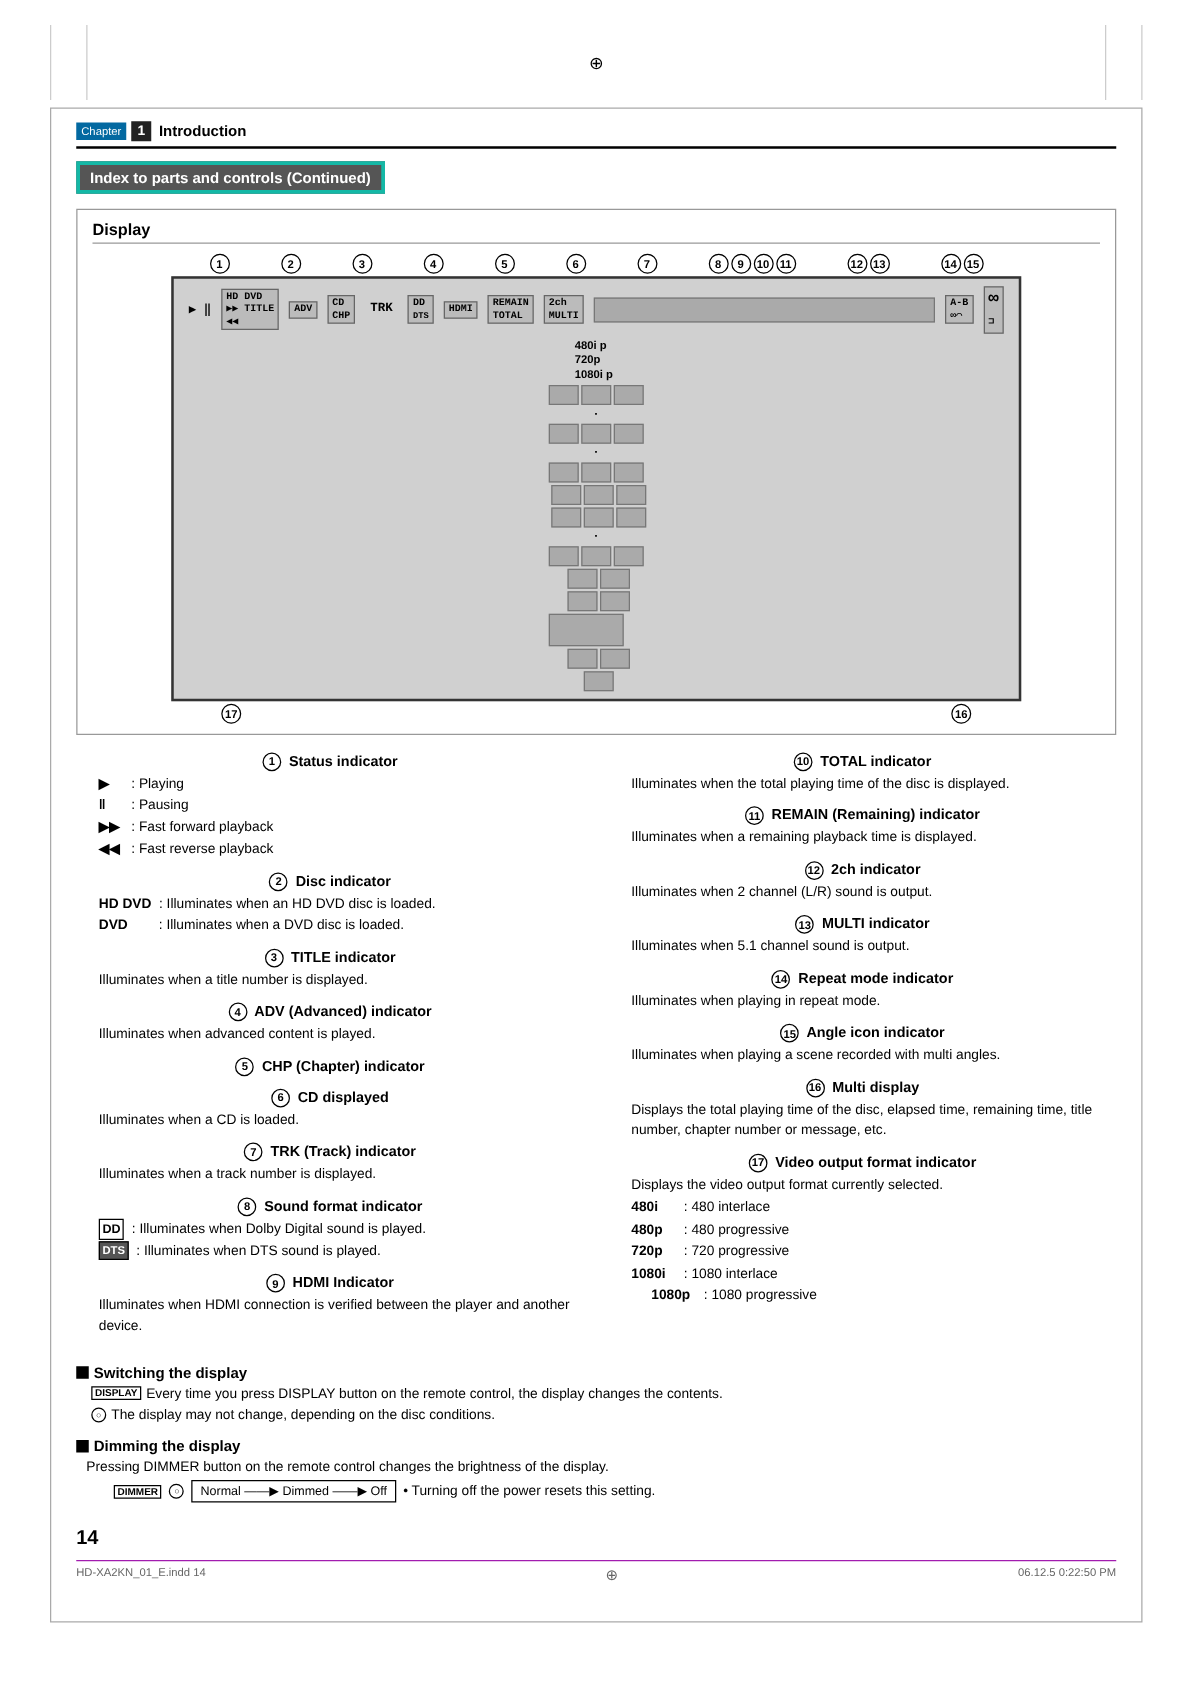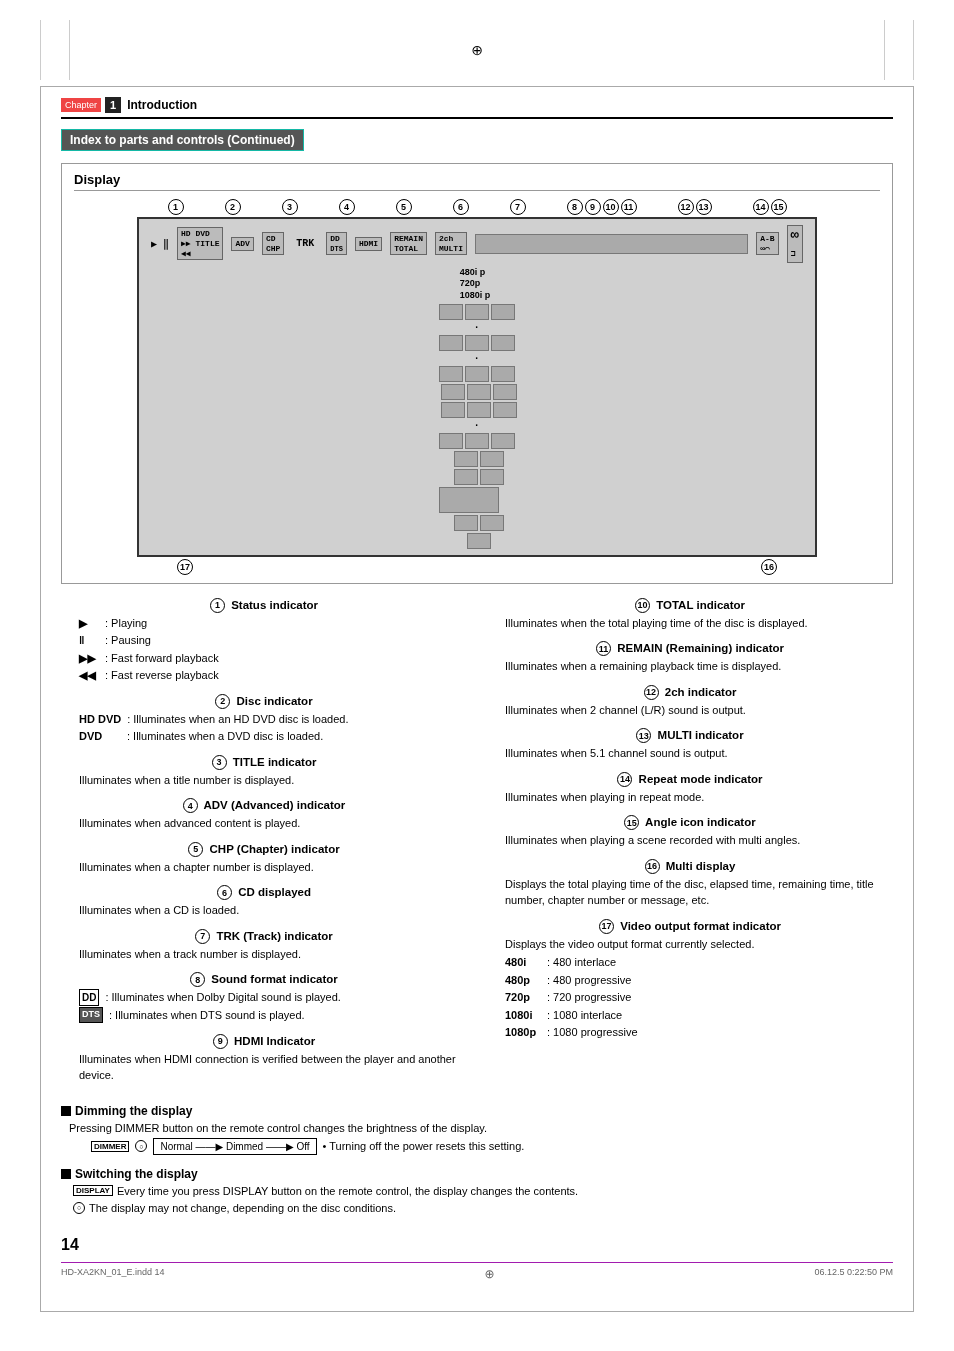--- a/index.html
+++ b/index.html
@@ -14,21 +14,21 @@
       padding: 20px 40px;
     }
     .chapter-header {
       display: flex;
       align-items: center;
       border-bottom: 2px solid #000;
       padding-bottom: 4px;
       margin-bottom: 10px;
     }
     .chapter-label {
-      background: #ef4444;
+      background: #0369a1;
       color: #fff;
       font-size: 9px;
       padding: 2px 4px;
       margin-right: 4px;
     }
     .chapter-number {
       background: #222;
       color: #fff;
       font-size: 11px;
       font-weight: bold;
@@ -40,21 +40,21 @@
       font-weight: bold;
     }
     .section-title-bar {
       background: #555;
       color: #fff;
       font-size: 12px;
       font-weight: bold;
       padding: 3px 8px;
       margin-bottom: 12px;
       display: inline-block;
-      border: 1px solid #14b8a6;
+      border: 3px solid #14b8a6;
     }
     .display-box {
       border: 1px solid #999;
       padding: 8px 12px;
       margin-bottom: 14px;
     }
     .display-box-title {
       font-size: 13px;
       font-weight: bold;
       border-bottom: 1px solid #999;
@@ -440,21 +440,20 @@
           <span>ADV (Advanced) indicator</span>
         </div>
         <div class="indicator-body">Illuminates when advanced content is played.</div>
       </div>
 
       <div class="indicator-section">
         <div class="indicator-title">
           <span class="indicator-num">5</span>
           <span>CHP (Chapter) indicator</span>
         </div>
-        <div class="indicator-body">Illuminates when a chapter number is displayed.</div>
       </div>
 
       <div class="indicator-section">
         <div class="indicator-title">
           <span class="indicator-num">6</span>
           <span>CD displayed</span>
         </div>
         <div class="indicator-body">Illuminates when a CD is loaded.</div>
       </div>
 
@@ -568,62 +567,62 @@
           </div>
           <div class="sub-item">
             <span style="min-width:36px; font-weight:bold;">720p</span>
             <span>: 720 progressive</span>
           </div>
           <div class="sub-item">
             <span style="min-width:36px; font-weight:bold;">1080i</span>
             <span>: 1080 interlace</span>
           </div>
           <div class="sub-item">
-            <span style="min-width:36px; font-weight:bold;">1080p</span>
+            <span style="min-width:36px; font-weight:bold;margin-left:16px;">1080p</span>
             <span>: 1080 progressive</span>
           </div>
         </div>
       </div>
 
+    </div>
+  </div>
+
+  <div style="margin-top:12px;">
+    <div class="section-heading">
+      <span class="black-square"></span>
+      <span>Switching the display</span>
+    </div>
+    <div style="display:flex; flex-direction:column; gap:3px; padding-left:8px;">
+      <div class="note-line">
+        <span class="display-icon">DISPLAY</span>
+        <span>Every time you press DISPLAY button on the remote control, the display changes the contents.</span>
+      </div>
+      <div class="note-line">
+        <span class="circle-icon">○</span>
+        <span>The display may not change, depending on the disc conditions.</span>
+      </div>
     </div>
   </div>
 
   <div style="margin-top:10px;">
     <div class="section-heading">
       <span class="black-square"></span>
       <span>Dimming the display</span>
     </div>
     <div style="padding-left:8px; font-size:11px; margin-bottom:4px;">Pressing DIMMER button on the remote control changes the brightness of the display.</div>
     <div class="dimmer-row">
       <span class="display-icon">DIMMER</span>
       <span class="circle-icon">○</span>
       <div class="arrow-box">
         <span>Normal ——▶ Dimmed ——▶ Off</span>
       </div>
       <span>• Turning off the power resets this setting.</span>
     </div>
   </div>
 
-  <div style="margin-top:12px;">
-    <div class="section-heading">
-      <span class="black-square"></span>
-      <span>Switching the display</span>
-    </div>
-    <div style="display:flex; flex-direction:column; gap:3px; padding-left:8px;">
-      <div class="note-line">
-        <span class="display-icon">DISPLAY</span>
-        <span>Every time you press DISPLAY button on the remote control, the display changes the contents.</span>
-      </div>
-      <div class="note-line">
-        <span class="circle-icon">○</span>
-        <span>The display may not change, depending on the disc conditions.</span>
-      </div>
-    </div>
-  </div>
-
   <div class="page-num" style="margin-top:20px;">14</div>
 
   <div class="footer-line">
     <span>HD-XA2KN_01_E.indd  14</span>
     <span style="font-size:12px;">⊕</span>
     <span>06.12.5  0:22:50 PM</span>
   </div>
 
 </div>
 

